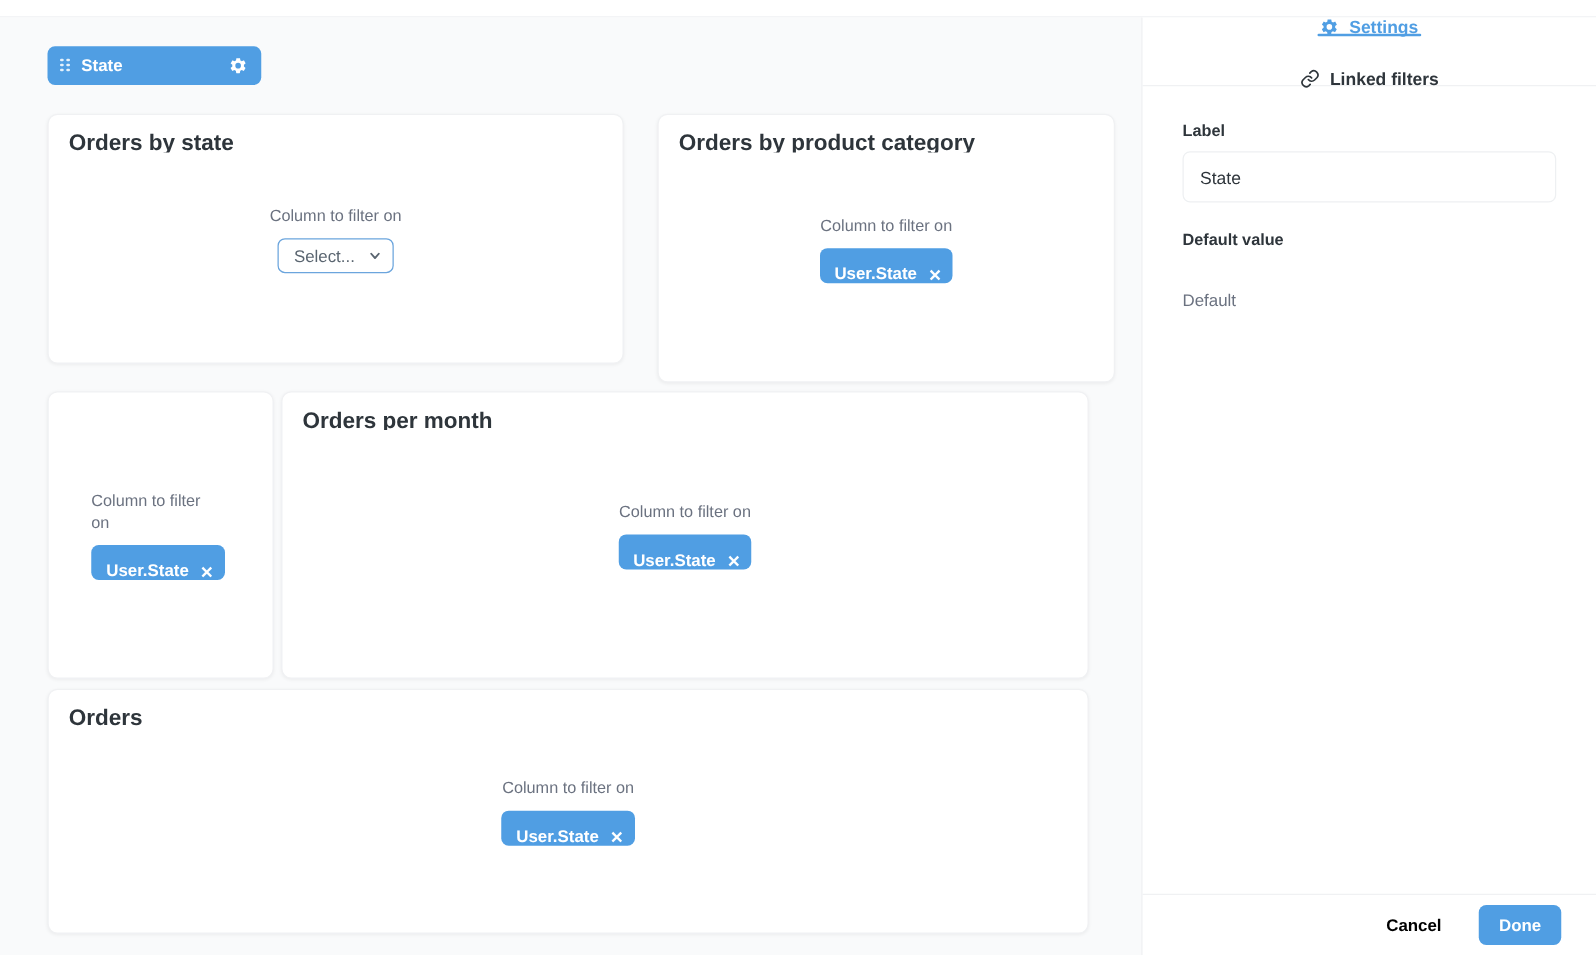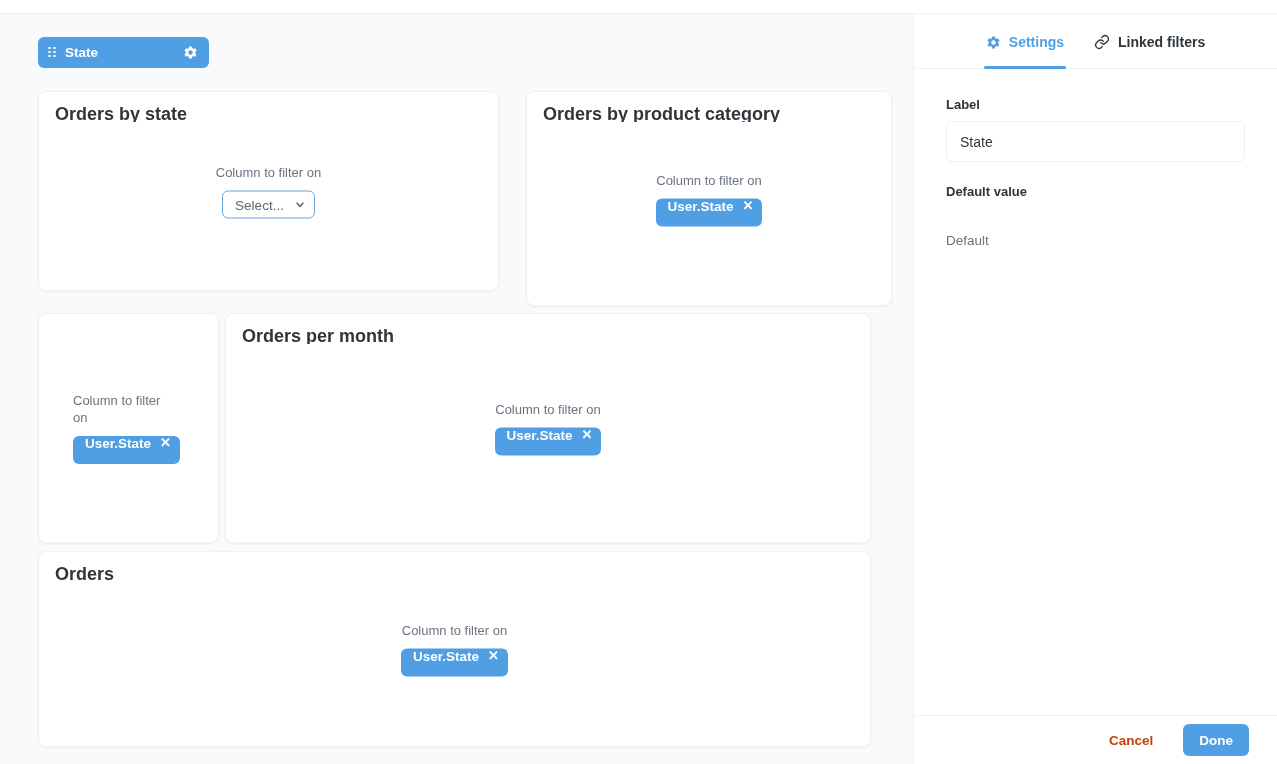--- a/index.html
+++ b/index.html
@@ -136,21 +136,21 @@
     text-align: center;
   }
   .card-center.narrow .col-label {
     text-align: left;
     max-width: 100px;
   }
 
   
   .value-pill {
     display: inline-flex;
-    align-items: flex-start;
+    align-items: flex-end;
     height: 28px;
     background: #509ee3;
     border-radius: 6px;
     padding: 0 9px 0 12px;
     color: #ffffff;
     font-size: 13.5px;
     font-weight: 700;
     white-space: nowrap;
     cursor: pointer;
     user-select: none;
@@ -196,20 +196,21 @@
   }
 
   .tabs {
     height: 55px;
     display: flex;
     align-items: center;
     justify-content: center;
     gap: 26px;
     border-bottom: 1px solid #f0f1f3;
     padding-top: 2px;
+    flex-direction: column;
   }
   .tab {
     display: flex;
     align-items: center;
     gap: 8px;
     height: 53px;
     font-size: 14px;
     font-weight: 700;
     color: #2e353b;
     cursor: pointer;
@@ -279,21 +280,21 @@
     border-top: 1px solid #f0f1f3;
     display: flex;
     align-items: center;
     justify-content: flex-end;
     gap: 22px;
     padding: 0 28px;
   }
   .cancel-btn {
     font-size: 13.5px;
     font-weight: 700;
-    color: #c2410c;
+    color: #000000;
     background: none;
     border: none;
     cursor: pointer;
     font-family: "Liberation Sans", sans-serif;
     padding: 6px 8px;
   }
   .done-btn {
     height: 32px;
     min-width: 65px;
     background: #509ee3;

